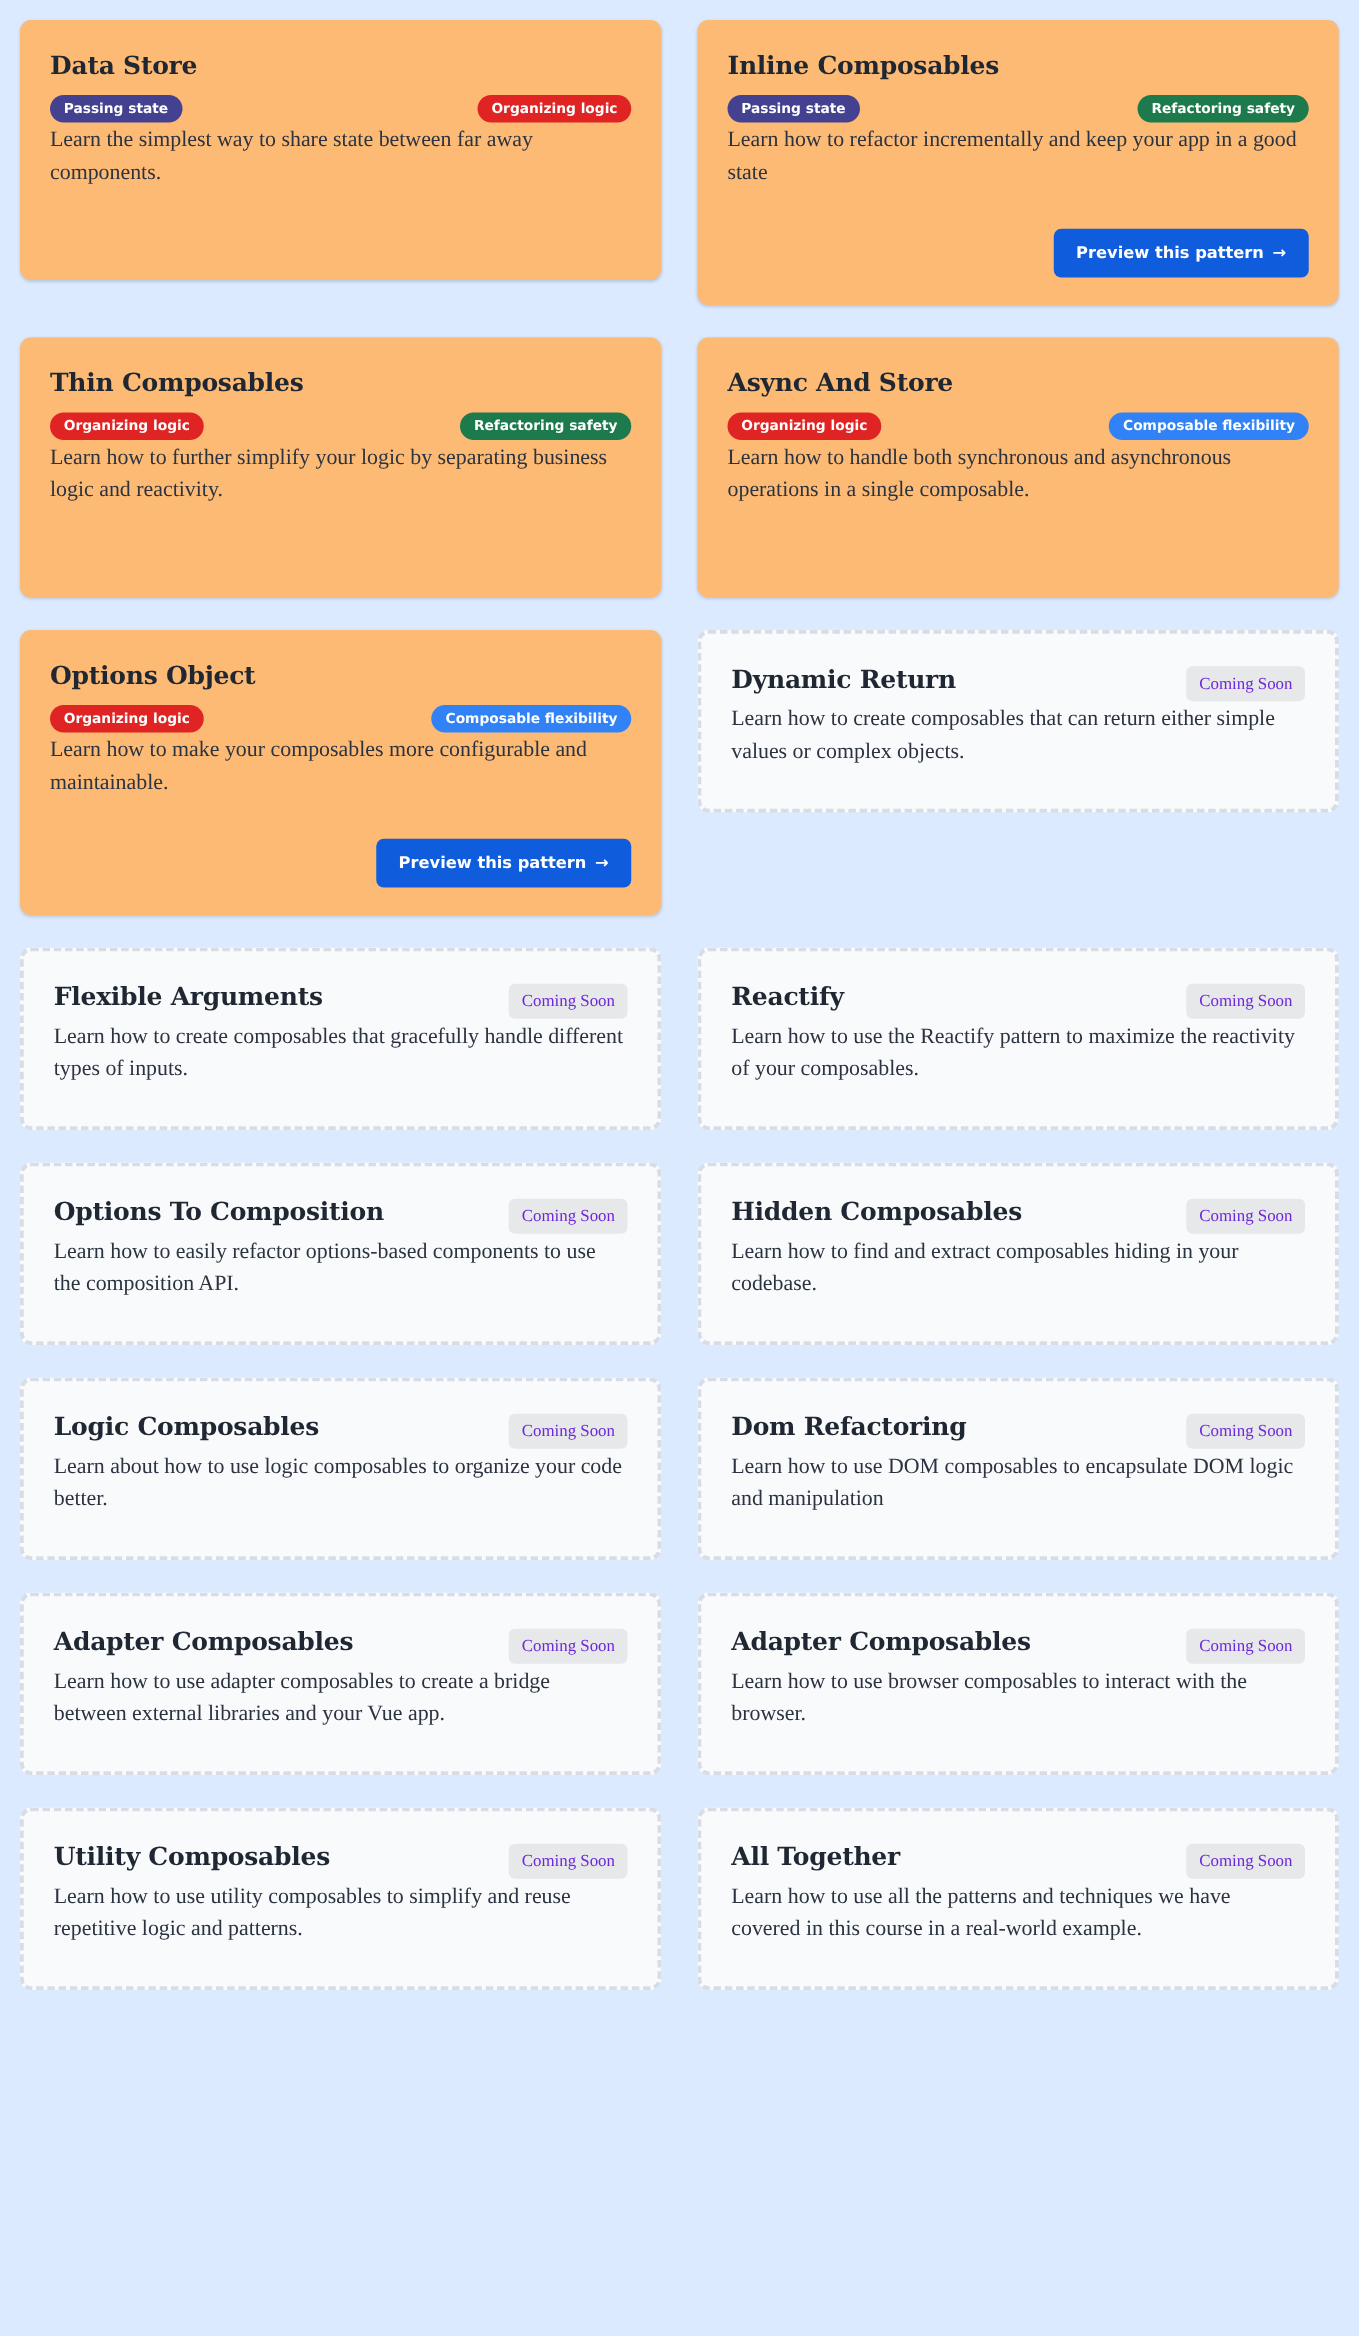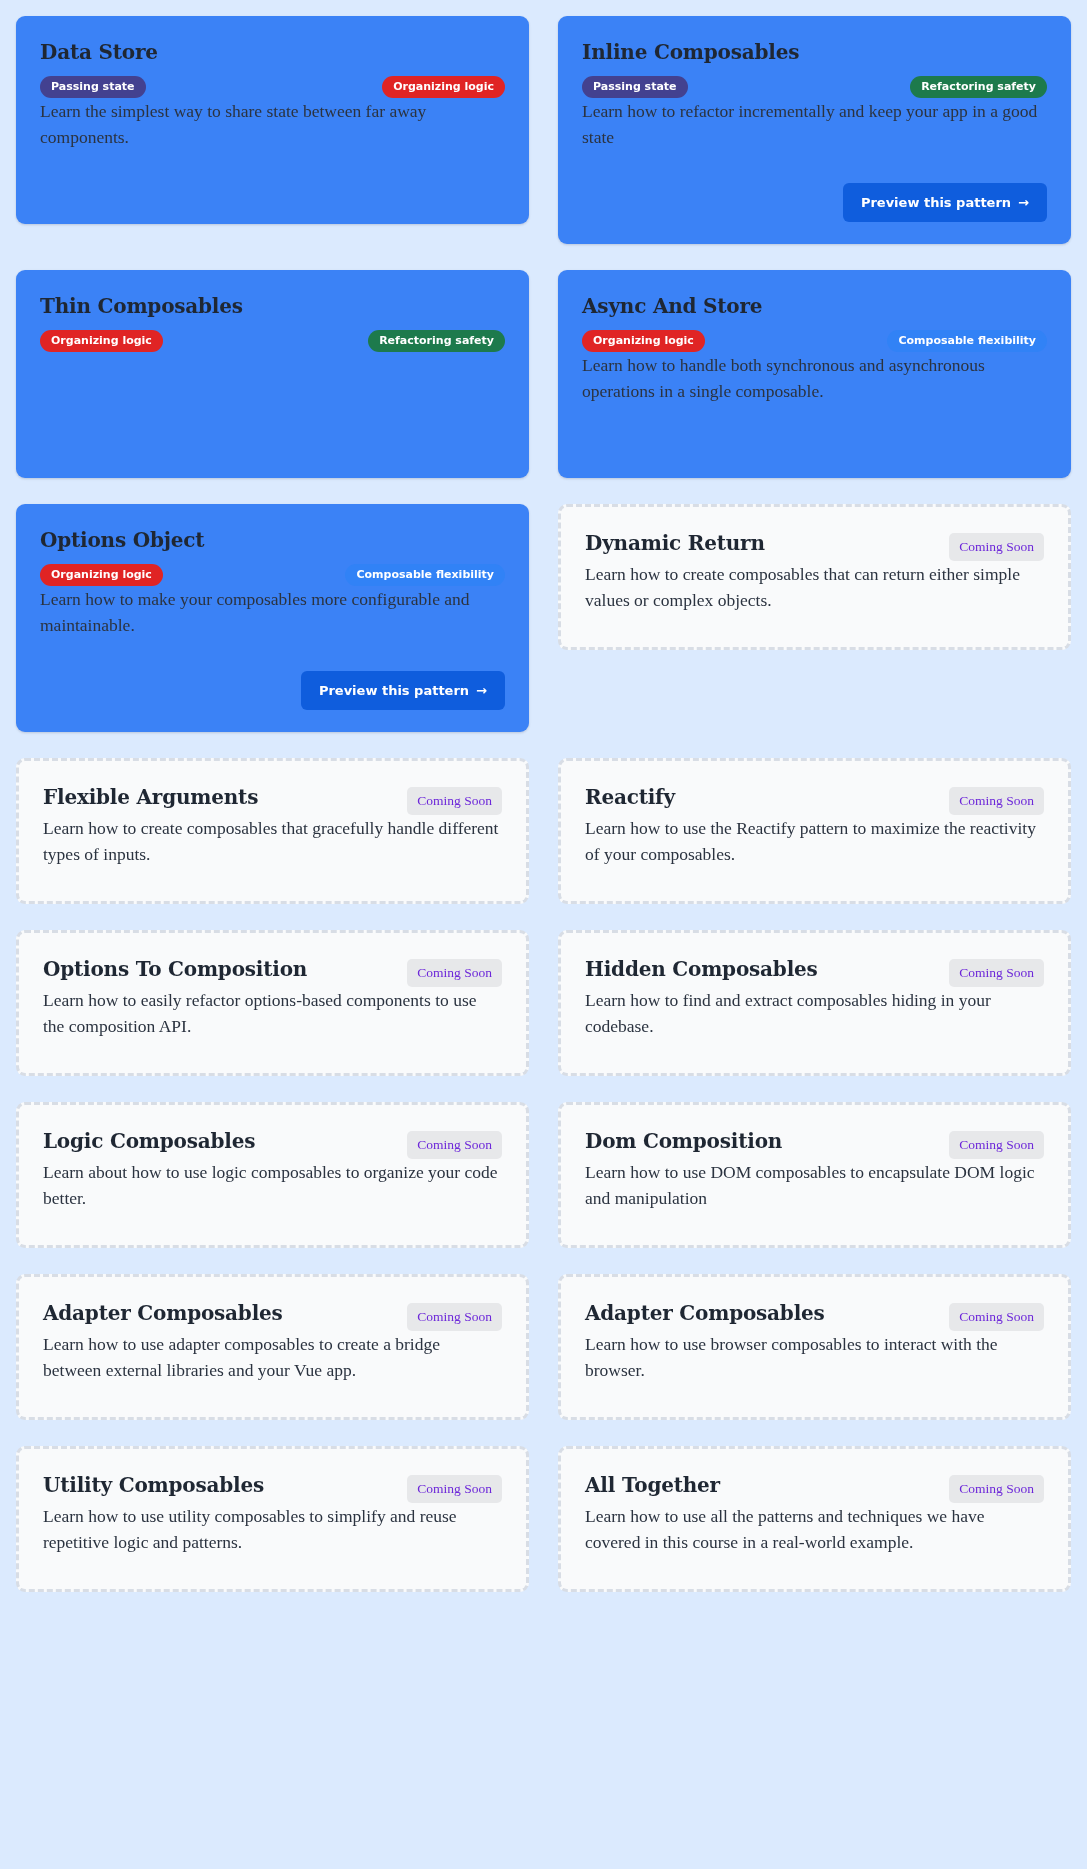--- a/index.html
+++ b/index.html
@@ -24,21 +24,21 @@
   
   .card {
     border-radius: 9px;
     padding: 24px 24px 22px 24px;
     display: flex;
     flex-direction: column;
     position: relative;
   }
 
   .card.available {
-    background: #3b82f6;
+    background: #fdba74;
     box-shadow: 0 1px 3px rgba(16, 24, 40, 0.10), 0 1px 2px rgba(16, 24, 40, 0.06);
   }
 
   .card.soon {
     background: #f9fafb;
     border: 3px dashed #d8dde5;
   }
 
   
   .card-header {
@@ -171,20 +171,21 @@
       </div>
     </article>
     <article class="card available">
       <div class="card-header">
         <h2 class="card-title">Thin Composables</h2>
       </div>
       <div class="tag-row">
         <span class="tag red">Organizing logic</span>
         <span class="tag green">Refactoring safety</span>
       </div>
+      <p class="card-desc">Learn how to further simplify your logic by separating business logic and reactivity.</p>
     </article>
     <article class="card available">
       <div class="card-header">
         <h2 class="card-title">Async And Store</h2>
       </div>
       <div class="tag-row">
         <span class="tag red">Organizing logic</span>
         <span class="tag blue">Composable flexibility</span>
       </div>
       <p class="card-desc">Learn how to handle both synchronous and asynchronous operations in a single composable.</p>
@@ -242,21 +243,21 @@
     </article>
     <article class="card soon">
       <div class="card-header">
         <h2 class="card-title">Logic Composables</h2>
         <span class="soon-badge">Coming Soon</span>
       </div>
       <p class="card-desc">Learn about how to use logic composables to organize your code better.</p>
     </article>
     <article class="card soon">
       <div class="card-header">
-        <h2 class="card-title">Dom Composition</h2>
+        <h2 class="card-title">Dom Refactoring</h2>
         <span class="soon-badge">Coming Soon</span>
       </div>
       <p class="card-desc">Learn how to use DOM composables to encapsulate DOM logic and manipulation</p>
     </article>
     <article class="card soon">
       <div class="card-header">
         <h2 class="card-title">Adapter Composables</h2>
         <span class="soon-badge">Coming Soon</span>
       </div>
       <p class="card-desc">Learn how to use adapter composables to create a bridge between external libraries and your Vue app.</p>

